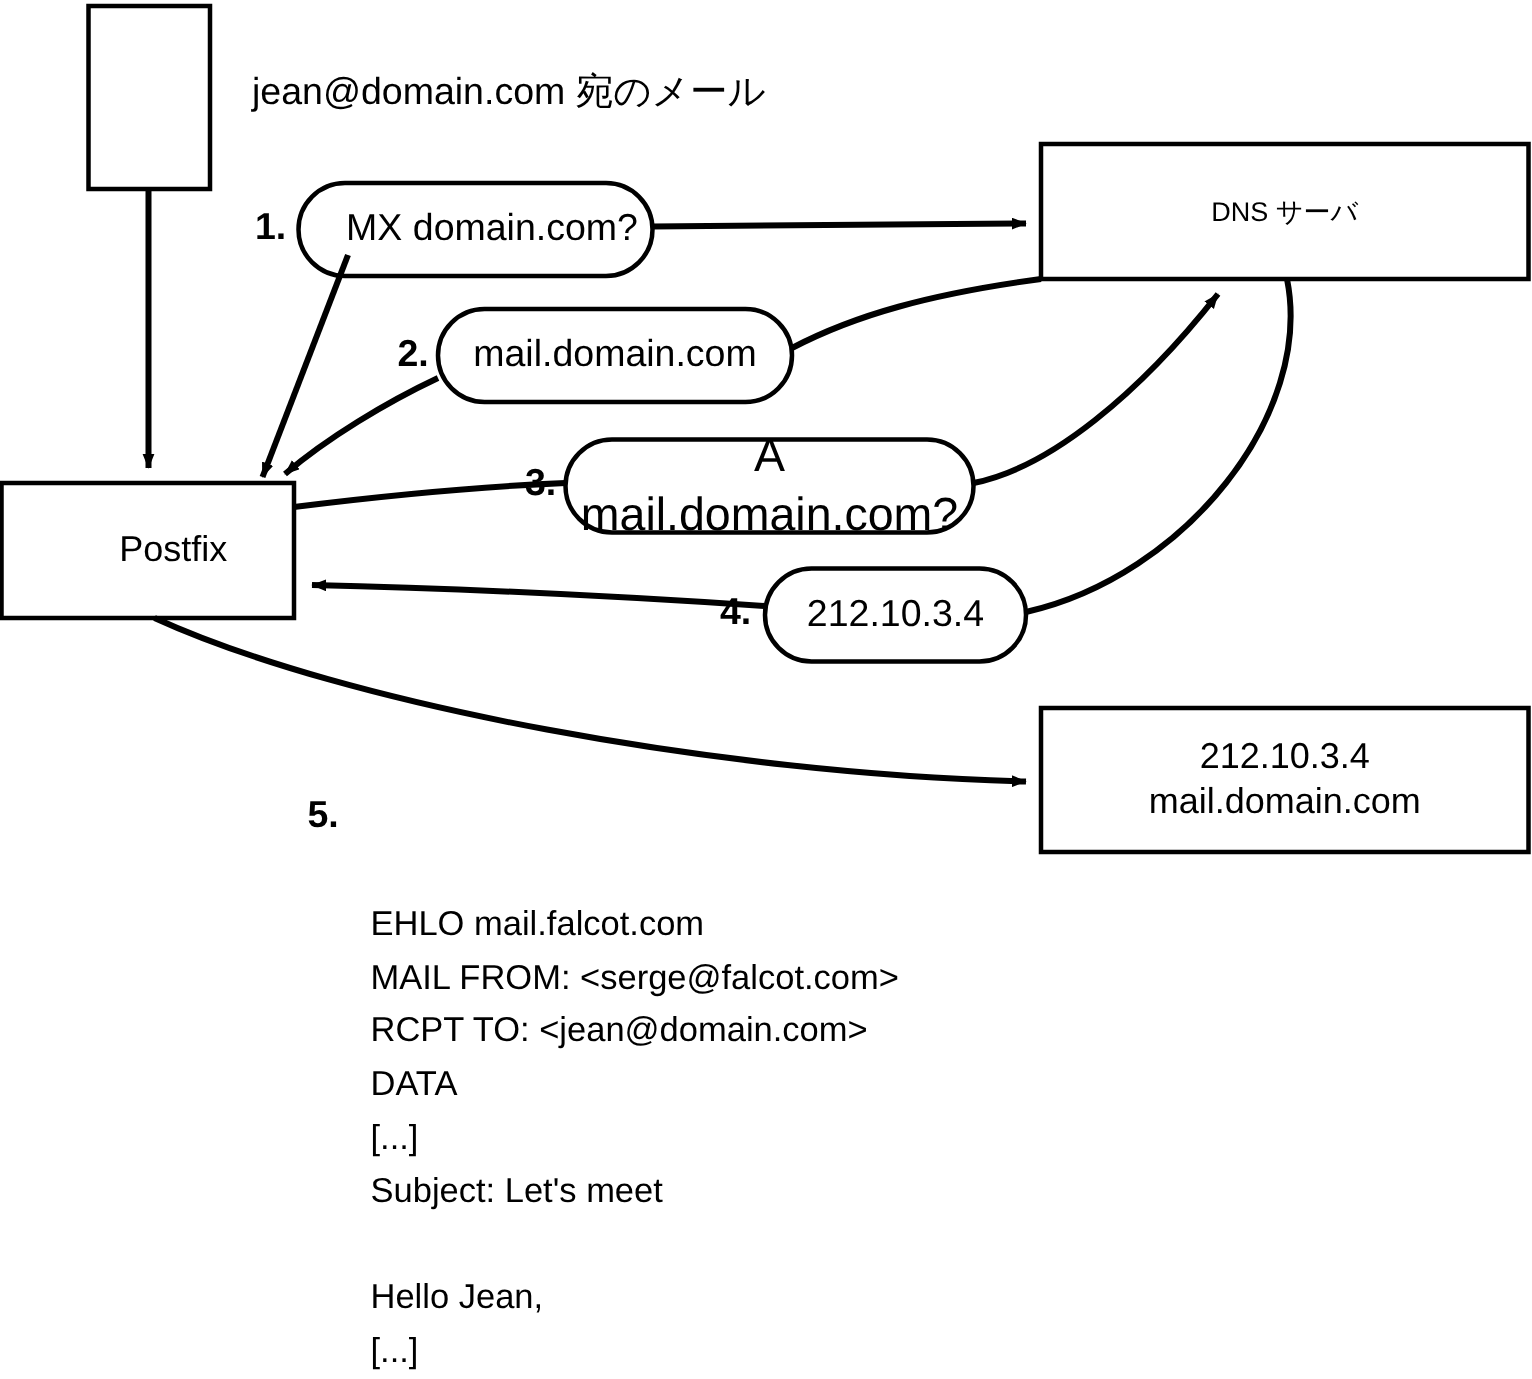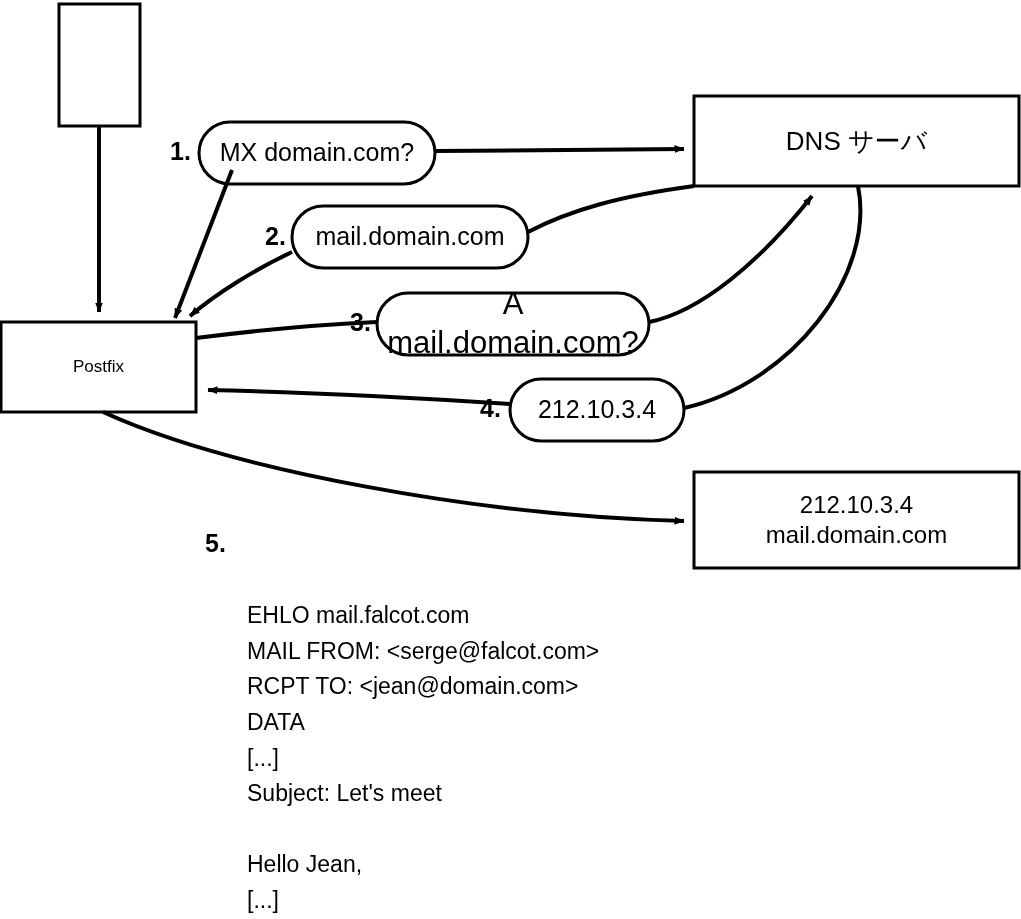--- a/index.html
+++ b/index.html
@@ -89,30 +89,31 @@
     <path d="M649,322 C700,312 760,262 812,196" fill="none" stroke="#000000" stroke-width="4" marker-end="url(#arrowhead)"></path>
 
     <rect x="510" y="379" width="174" height="62" rx="31" ry="31" fill="#ffffff" stroke="#000000" stroke-width="3"></rect>
 
     <path d="M858,186 C876,276 790,384 684,408" fill="none" stroke="#000000" stroke-width="4"></path>
     <path d="M510,404 C420,398 300,392 208,390" fill="none" stroke="#000000" stroke-width="4" marker-end="url(#arrowhead)"></path>
 
     <path d="M103,412 C230,470 480,516 684,521" fill="none" stroke="#000000" stroke-width="4" marker-end="url(#arrowhead)"></path>
   </svg>
 
+  <div class="txt" style="left:168px; top:44px; font-size:25px;">jean@domain.com 宛のメール</div>
 
-  <div class="node-label" style="left:1px; top:322px; width:195px; height:90px; font-size:17px;">Postfix</div>
+  <div class="node-label" style="left:1px; top:322px; width:195px; height:90px; font-size:24px;padding-left:17px;">Postfix</div>
 
-  <div class="node-label" style="left:694px; top:96px; width:325px; height:90px; font-size:26px;">DNS サーバ</div>
+  <div class="node-label" style="left:694px; top:96px; width:325px; height:90px; font-size:18px;">DNS サーバ</div>
 
   <div class="node-label" style="left:694px; top:472px; width:325px; height:96px; font-size:24px;">212.10.3.4
 mail.domain.com</div>
 
   <div class="step-num" style="left:170px; top:137px; font-size:25px;">1.</div>
-  <div class="node-label" style="left:199px; top:122px; width:236px; height:62px; font-size:25px;text-align:right;">MX domain.com?</div>
+  <div class="node-label" style="left:210px; top:122px; width:236px; height:62px; font-size:25px;text-align:right;">MX domain.com?</div>
 
   <div class="step-num" style="left:265px; top:222px; font-size:25px;">2.</div>
   <div class="node-label" style="left:292px; top:206px; width:236px; height:62px; font-size:25px;">mail.domain.com</div>
 
   <div class="step-num" style="left:350px; top:308px; font-size:25px;">3.</div>
   <div class="node-label" style="left:377px; top:293px; width:272px; height:62px; font-size:31px;">A mail.domain.com?</div>
 
   <div class="step-num" style="left:480px; top:394px; font-size:25px;">4.</div>
   <div class="node-label" style="left:510px; top:379px; width:174px; height:62px; font-size:25px;">212.10.3.4</div>
 

